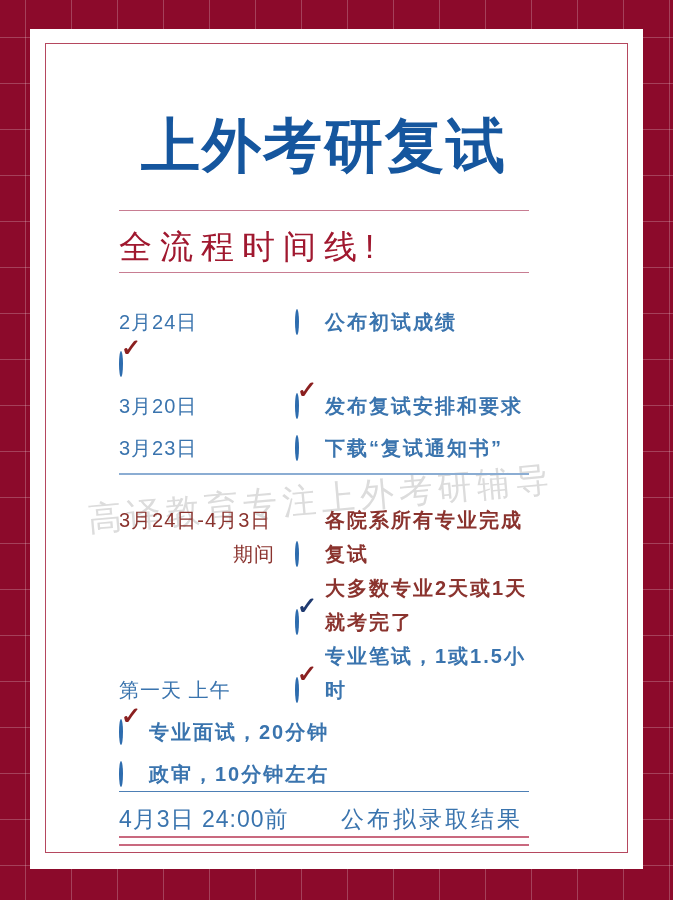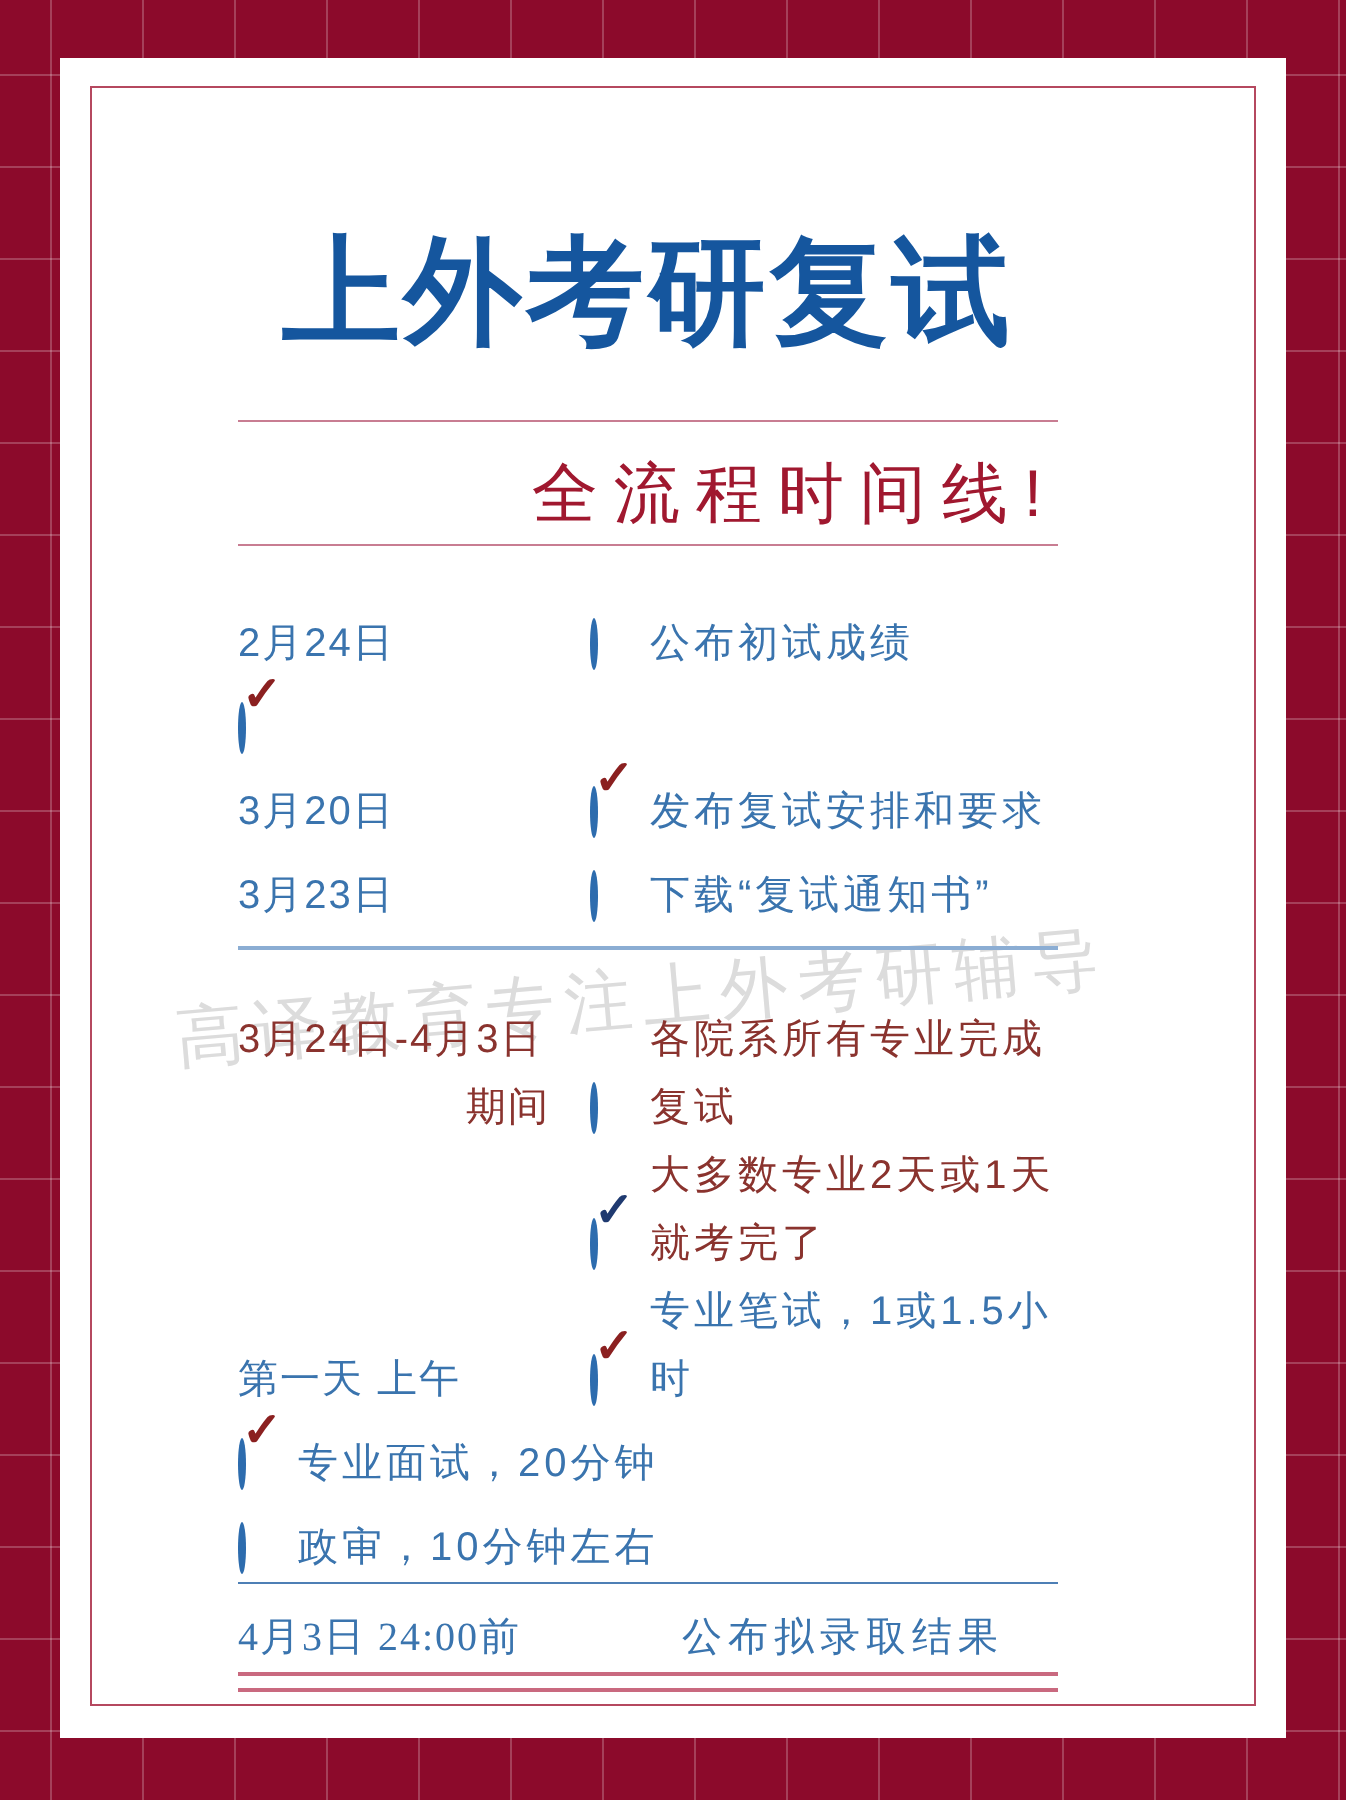--- a/index.html
+++ b/index.html
@@ -31,21 +31,21 @@
 
   .title {
     margin:52px 0 0; text-align:center; font-weight:bold;
     font-size:59px; line-height:68px; letter-spacing:2px;
     color:var(--title_blue, #15569e);
   }
   hr { border:0; width:100%; }
   .hr-pink  { border-top:1px solid var(--line_pink, #c87d92); margin:30px 0 0; }
   .hr-pink2 { border-top:1px solid var(--line_pink, #c87d92); margin:2px 0 0; }
   .subtitle {
-    margin:13px 0 0; text-align:right; font-weight:normal;
+    margin:13px 0 0; text-align:left; font-weight:normal;
     font-size:33px; line-height:46px; letter-spacing:8px;
     color:var(--crimson, #a0182f);
   }
   .section { margin-top:24px; }
   .section.s2 { margin-top:28px; }
   .section.s3 { margin-top:0; }
   .row { display:flex; line-height:34px; font-size:20px;align-items:flex-end; }
   .row .date { width:176px; letter-spacing:1px; color:var(--body_blue, #3a74ae); }
   .row .date .date2 { text-align:right; padding-right:20px; }
   .row .markcol { width:30px; }
@@ -53,30 +53,30 @@
   .circle {
     box-sizing:border-box; width:17px; height:17px; border-radius:50%;
     border:2px solid var(--circle_blue, #2d6cae);
   }
   .check {
     position:absolute; left:2px; top:-11px; font-size:24px; line-height:1;
     font-weight:bold;
   }
   .check.red  { color:var(--check_red, #8b2020); }
   .check.navy { color:var(--check_navy, #1f3a70); }
-  .row .text { flex:1; letter-spacing:2px; color:var(--body_blue, #3a74ae); }
+  .row .text { flex:1; letter-spacing:2px; color:var(--body_blue, #3a74ae);font-weight:bold; }
   .row.maroon .date, .row.maroon .text { color:var(--maroon, #8a332e); }
 
   .hr-steel    { border-top:2px solid var(--steel_line, #8badd3); margin:8px 0 0; }
   .hr-bluethin { border-top:1px solid var(--thin_blue_line, #4d7fb5); margin:0; }
   .hr-red2 { border-top:2px solid var(--line_red, #c9697f); margin:4px 0 0; }
   .hr-red3 { border-top:2px solid var(--line_red, #c9697f); margin:6px 0 0; }
 
-  .final { display:flex; margin-top:14px; font-size:20px; line-height:26px;
-           color:var(--body_blue, #3a74ae);font-family:Liberation Serif, serif; }
+  .final { display:flex; margin-top:14px; font-size:23px; line-height:26px;
+           color:var(--body_blue, #3a74ae); }
   .final .fdate { width:222px; letter-spacing:1px; }
   .final .fresult { letter-spacing:3px;text-align:center; }
   .footnote { margin:4px 0 0; font-size:17.5px; line-height:26px; letter-spacing:1px;
               color:var(--body_blue, #3a74ae); }
 </style>
 </head>
 <body>
 
 <div class="card">
   <div class="card-border"></div>

